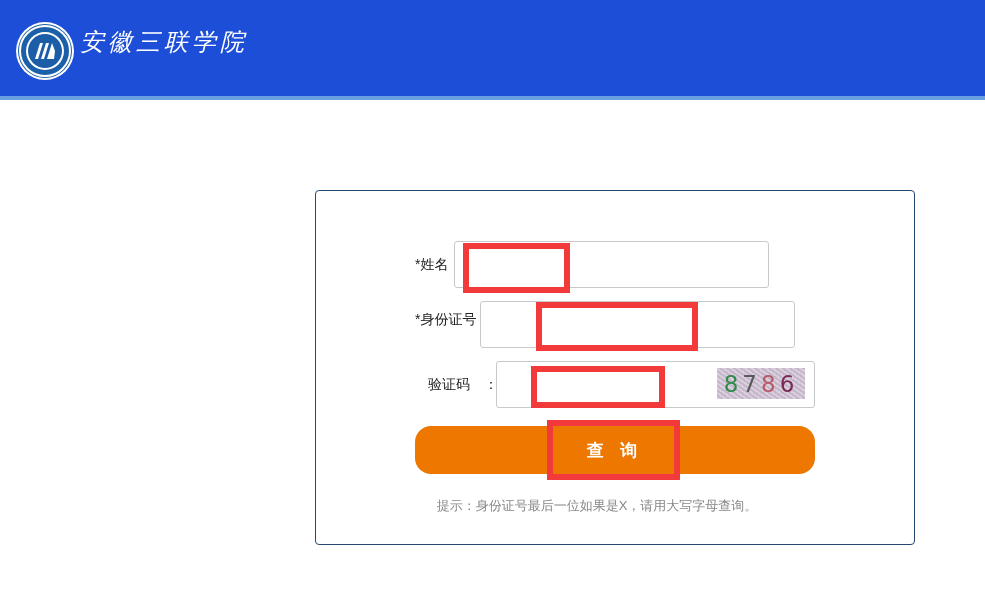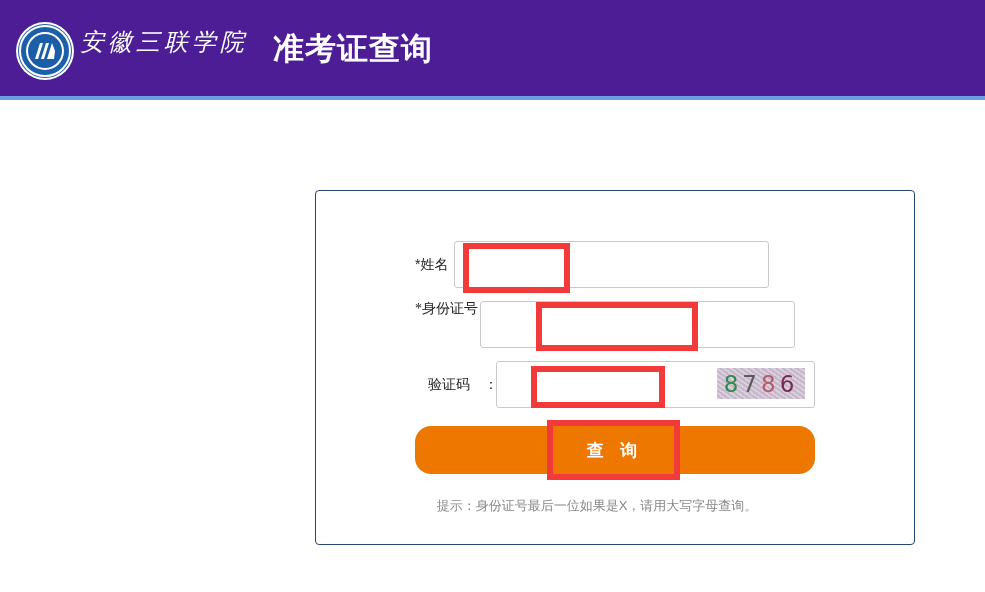--- a/index.html
+++ b/index.html
@@ -1,21 +1,21 @@
 <!DOCTYPE html>
 <html><head>
   <meta charset="utf-8">
   <style>
     * { box-sizing: border-box; margin: 0; padding: 0; }
     html, body { width: 985px; height: 592px; background: #ffffff; overflow: hidden; }
     body { font-family: "Liberation Sans", "DejaVu Sans", sans-serif; position: relative; }
 
     .header {
       position: absolute; left: 0; top: 0; width: 985px; height: 96px;
-      background: #4c1d95;
+      background: #1d4ed8;
     }
     .header-stripe {
       position: absolute; left: 0; top: 96px; width: 985px; height: 4px;
       background: #6a9fe0;
     }
     .logo-emblem {
       position: absolute; left: 16px; top: 22px; width: 58px; height: 58px;
       border-radius: 50%; background: #ffffff;
       display: flex; align-items: center; justify-content: center;
     }
@@ -102,33 +102,32 @@
           <svg width="26" height="20" viewBox="0 0 26 20">
             <path d="M3 18 L8 2 L11 2 L6 18 Z" fill="#fff"></path>
             <path d="M9 18 L14 2 L17 2 L12 18 Z" fill="#fff"></path>
             <path d="M15 18 L20 2 L23 10 L22 18 Z" fill="#fff"></path>
           </svg>
         </div>
       </div>
     </div>
   </div>
   <div class="school-cn">安徽三联学院</div>
-  <div class="page-title">准考证查询</div>
 </div>
 <div class="header-stripe"></div>
 
 <div class="card"></div>
 
 <div class="row" style="left:415px; top:256px;">
   <span class="label">*姓名</span>
 </div>
 <div class="input" style="left:454px; top:241px; width:315px;"></div>
 <div class="redact" style="left:463px; top:243px; width:107px; height:50px;"></div>
 
-<div class="row" style="left:415px; top:300px;font-family:Liberation Serif, serif;">
+<div class="row" style="left:415px; top:311px;">
   <span class="label">*身份证号</span>
 </div>
 <div class="input" style="left:480px; top:301px; width:315px;"></div>
 <div class="redact" style="left:536px; top:302px; width:162px; height:49px;"></div>
 
 <div class="row" style="left:428px; top:376px;">
   <span class="label">验证码　：</span>
 </div>
 <div class="input" style="left:496px; top:361px; width:319px;"></div>
 <div class="redact" style="left:531px; top:366px; width:134px; height:42px;"></div>

